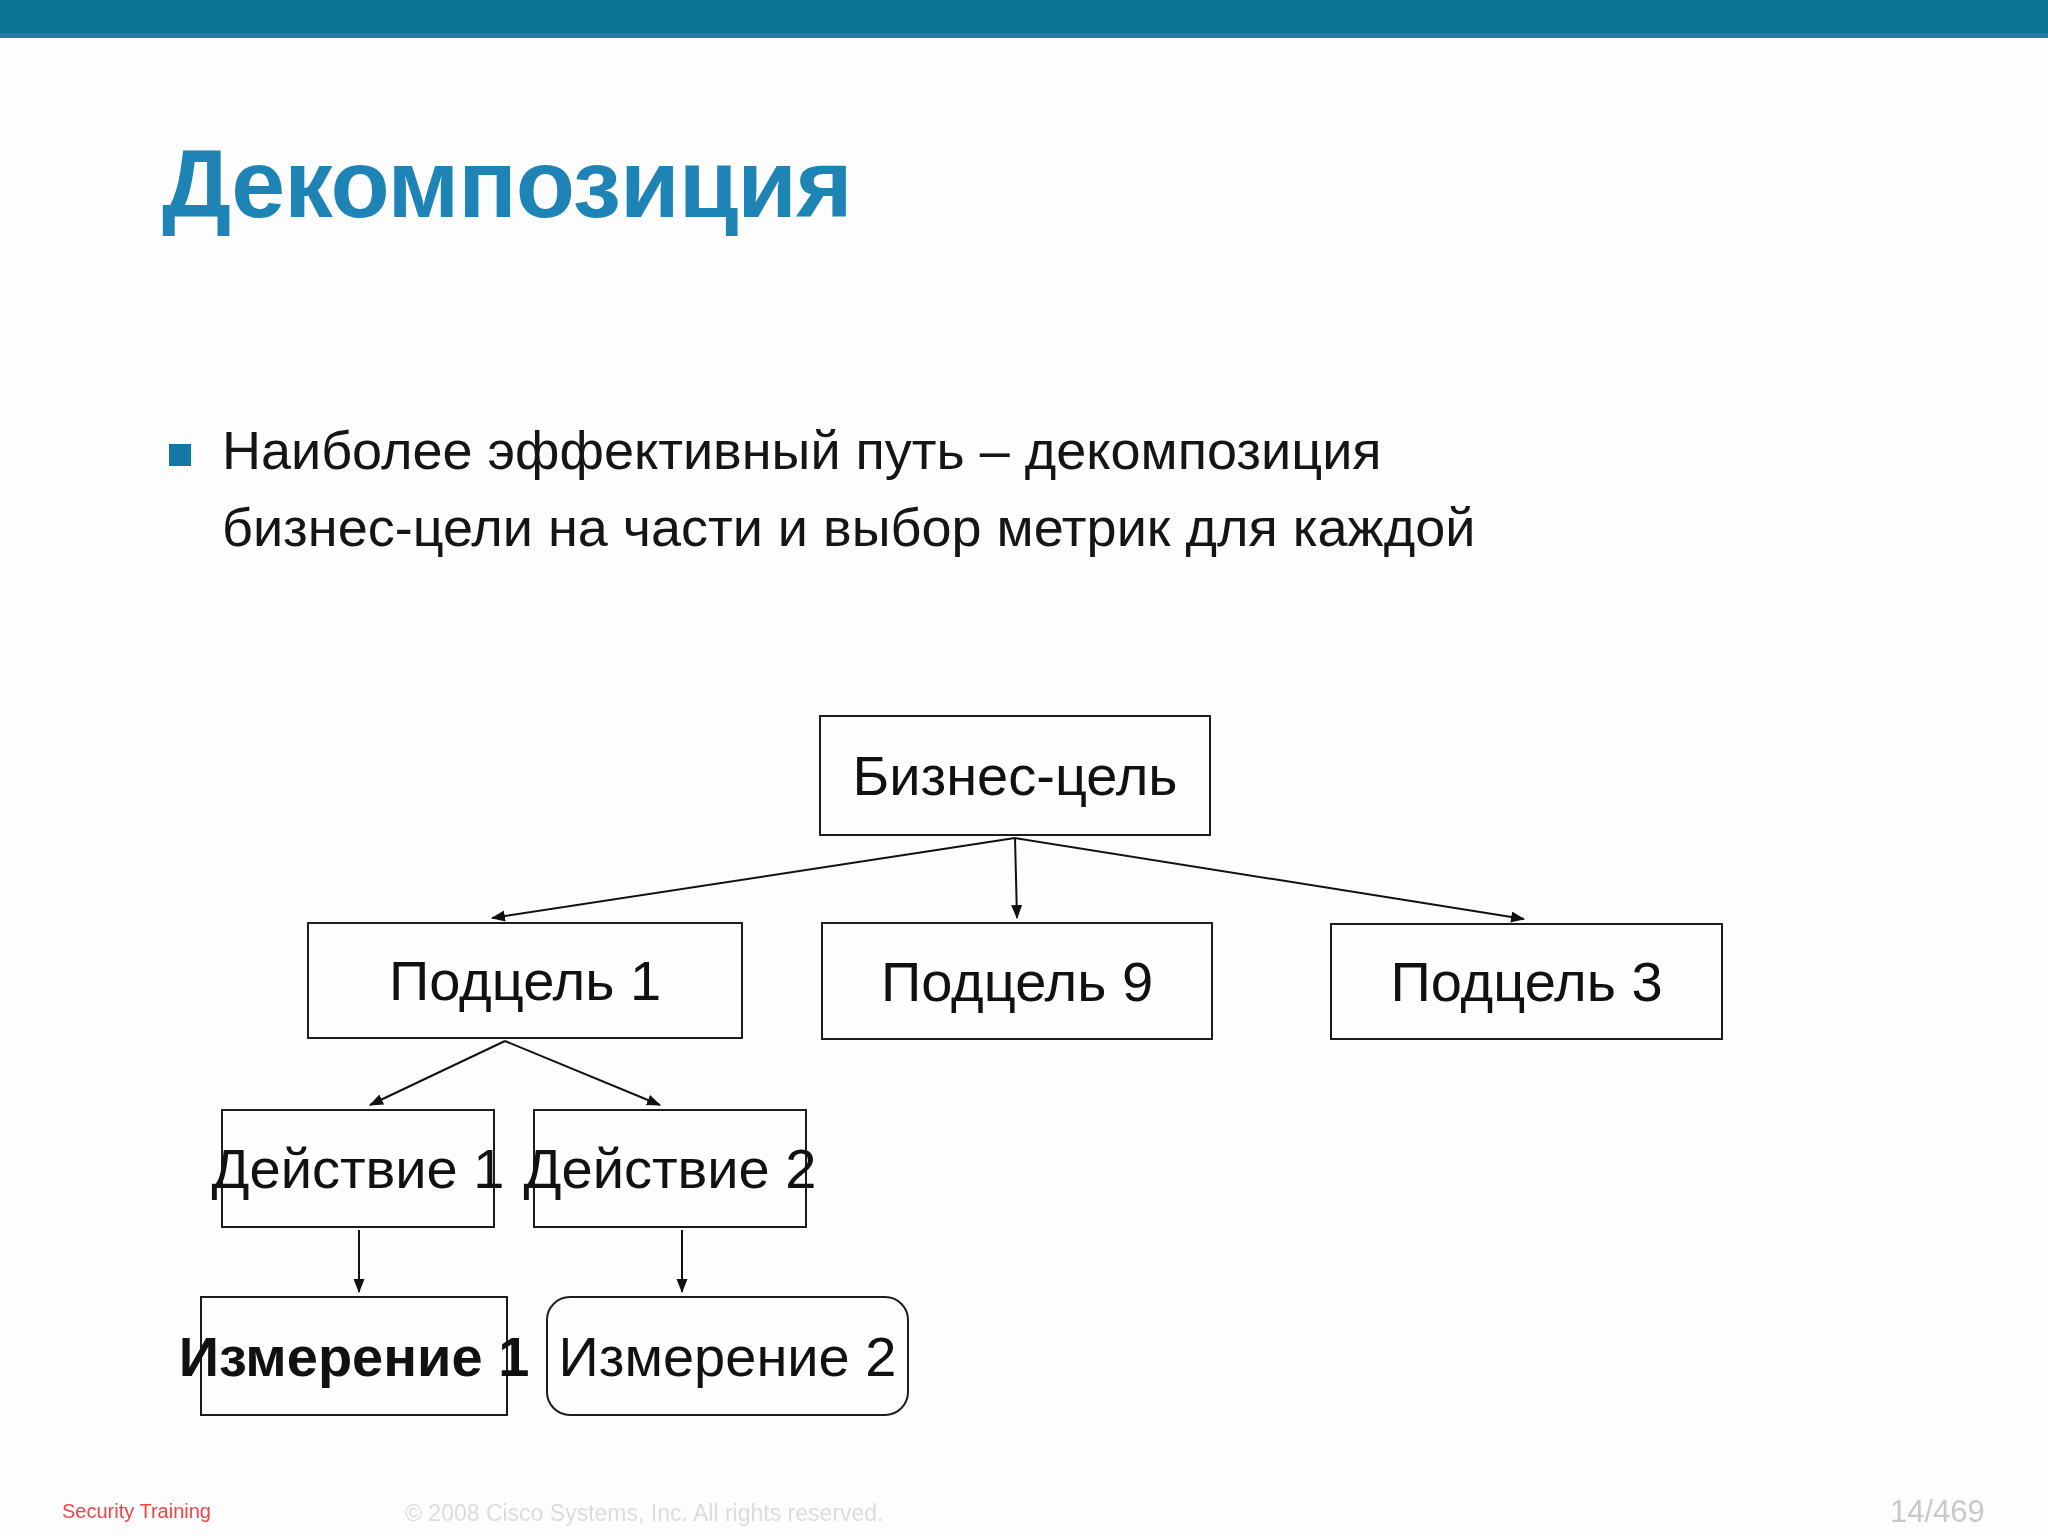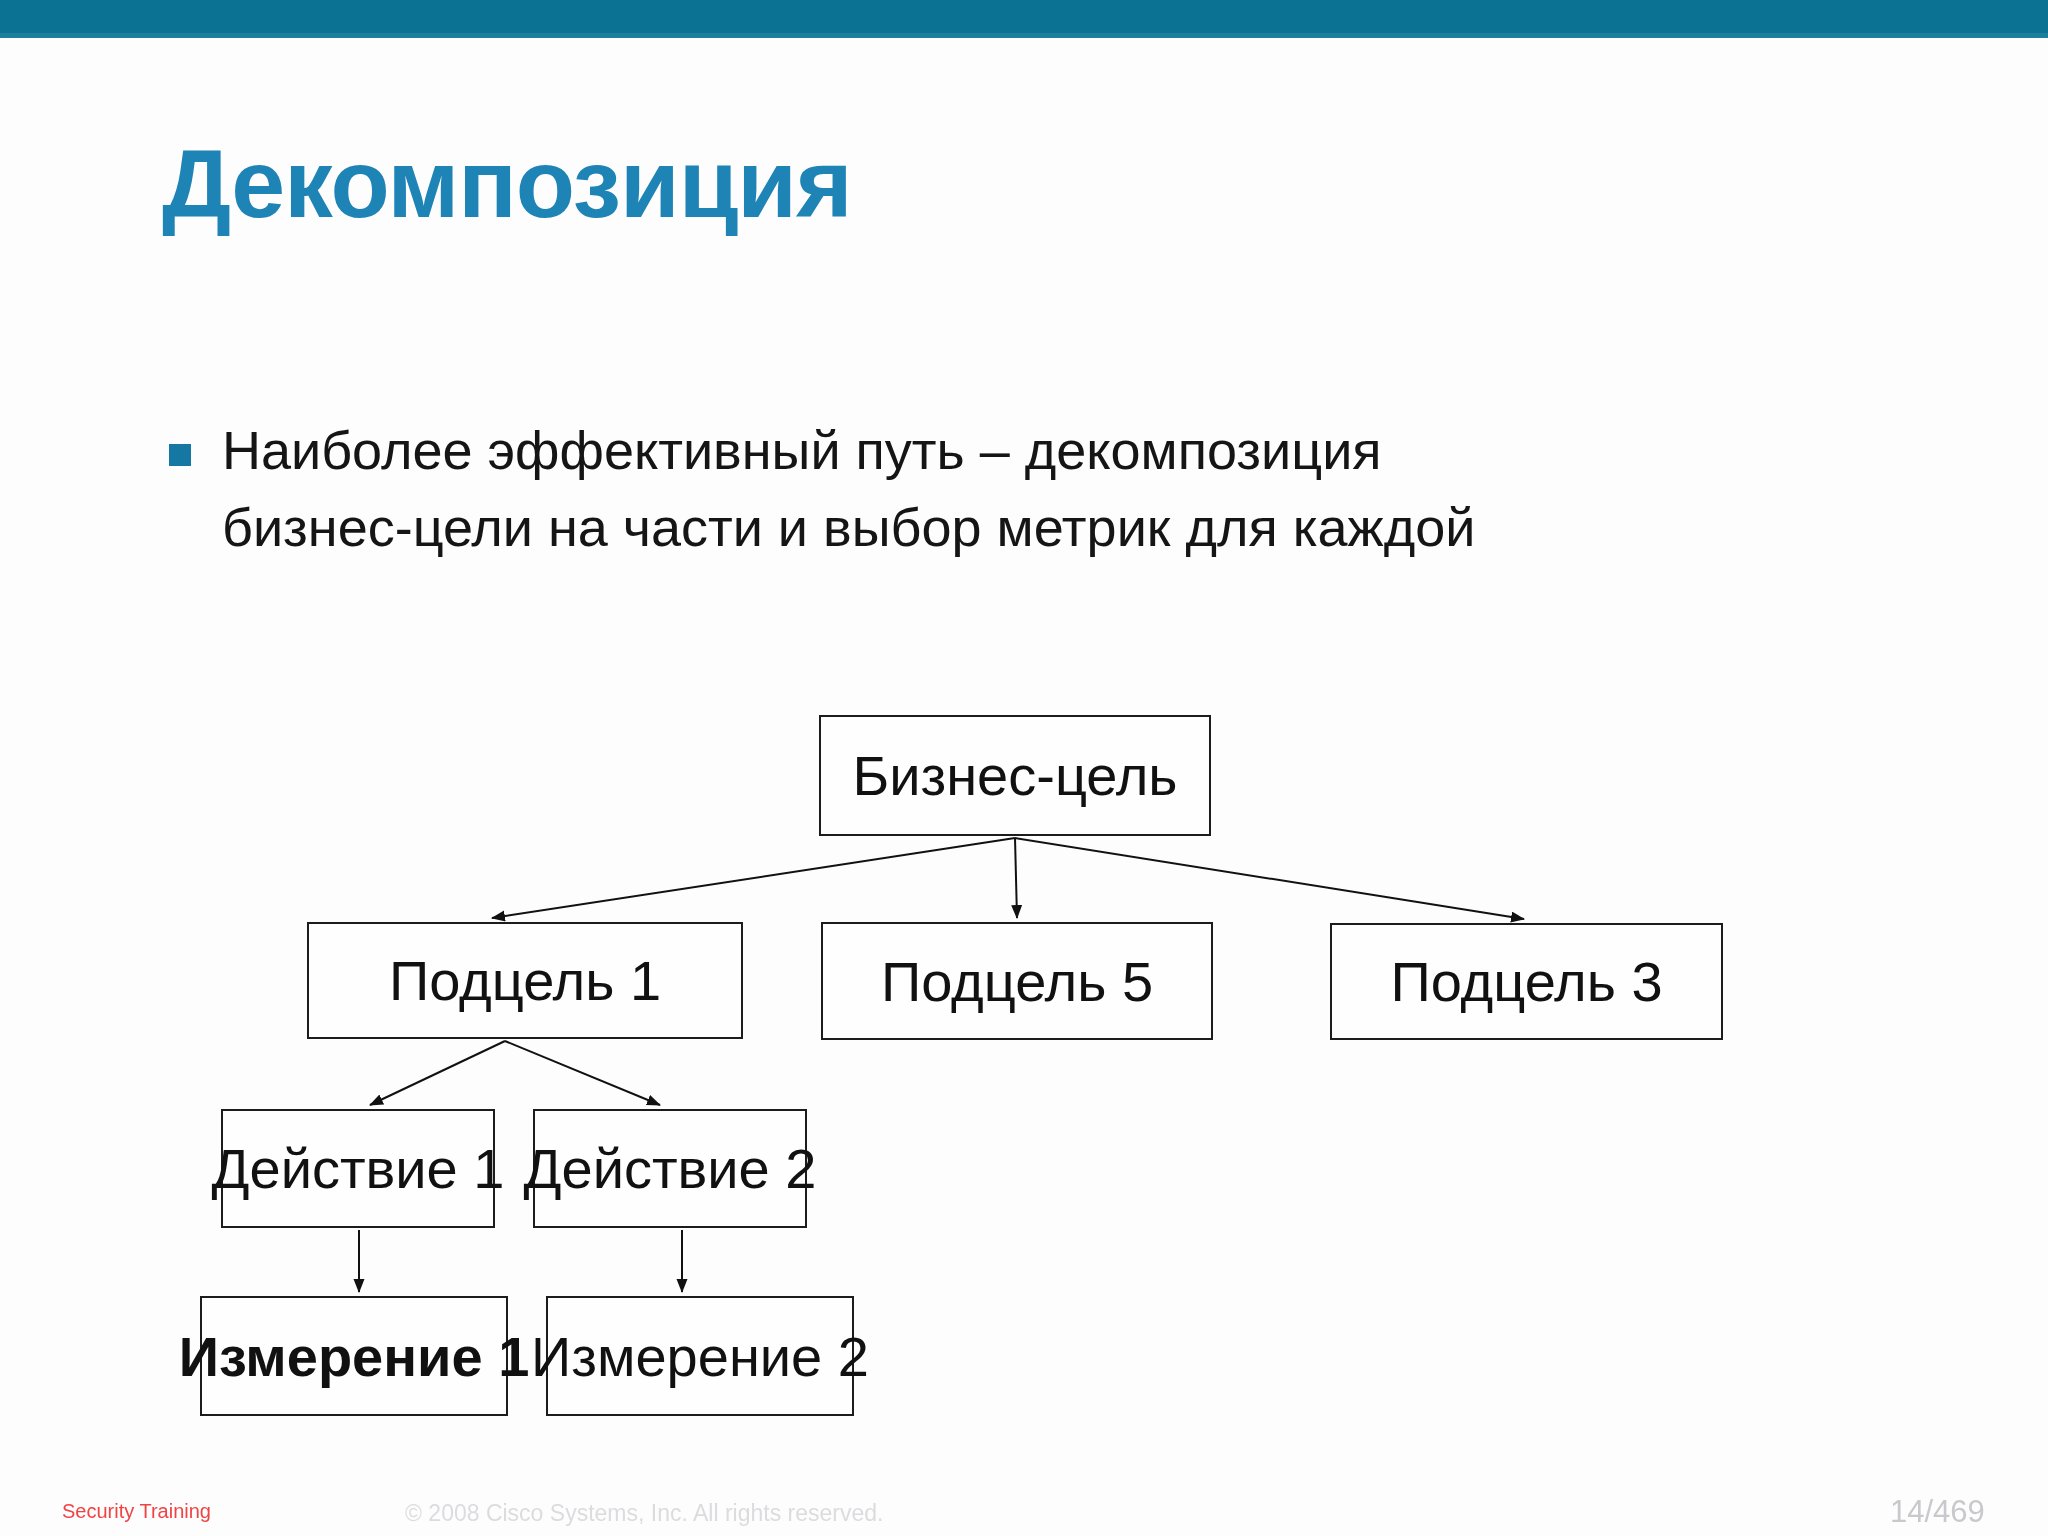--- a/index.html
+++ b/index.html
@@ -72,21 +72,21 @@
     color: #111111;
     white-space: nowrap;
   }
   #node-business { left: 819px; top: 715px; width: 392px; height: 121px; }
   #node-sub1     { left: 307px; top: 922px; width: 436px; height: 117px; }
   #node-sub2     { left: 821px; top: 922px; width: 392px; height: 118px; }
   #node-sub3     { left: 1330px; top: 923px; width: 393px; height: 117px; }
   #node-act1     { left: 221px; top: 1109px; width: 274px; height: 119px; }
   #node-act2     { left: 533px; top: 1109px; width: 274px; height: 119px; }
   #node-meas1    { left: 200px; top: 1296px; width: 308px; height: 120px; font-weight: bold; }
-  #node-meas2    { left: 546px; top: 1296px; width: 308px; height: 120px; }
+  #node-meas2    { left: 546px; top: 1296px; width: 363px; height: 120px; border-radius: 24px; }
   .arrows-layer {
     position: absolute;
     top: 0; left: 0;
     width: 2048px;
     height: 1536px;
     pointer-events: none;
   }
   
   .footer-left {
     position: absolute;
@@ -147,21 +147,21 @@
     </g>
   </svg>
 
   <div class="diagram-node" id="node-business">
     <span>Бизнес-цель</span>
   </div>
   <div class="diagram-node" id="node-sub1">
     <span>Подцель 1</span>
   </div>
   <div class="diagram-node" id="node-sub2">
-    <span>Подцель 5</span>
+    <span>Подцель 9</span>
   </div>
   <div class="diagram-node" id="node-sub3">
     <span>Подцель 3</span>
   </div>
   <div class="diagram-node" id="node-act1">
     <span>Действие 1</span>
   </div>
   <div class="diagram-node" id="node-act2">
     <span>Действие 2</span>
   </div>

